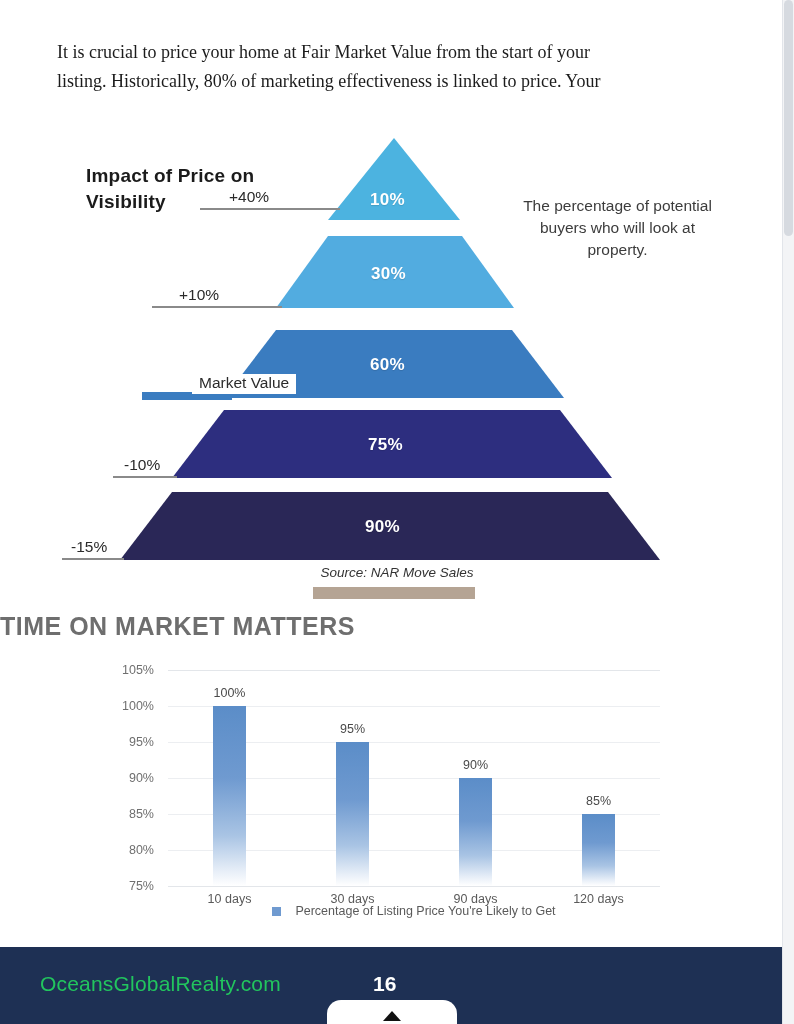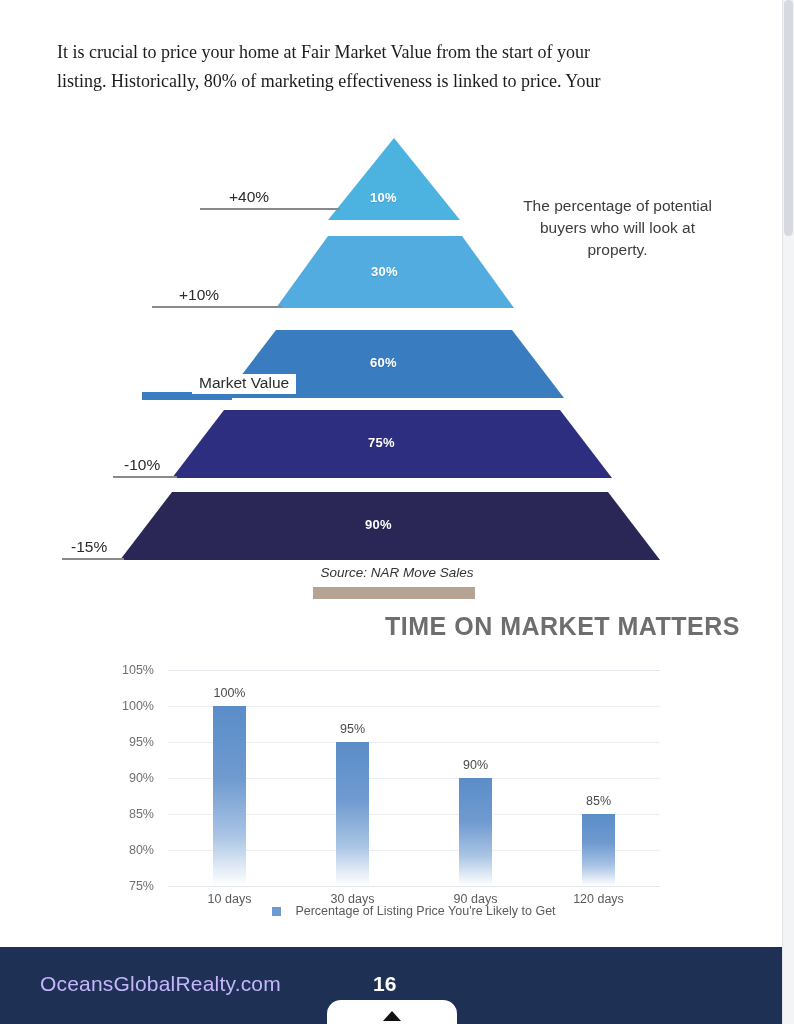--- a/index.html
+++ b/index.html
@@ -43,21 +43,21 @@
   }
   .pyr-note{
     position:absolute;left:520px;top:195px;width:195px;
     font-size:15.5px;line-height:22px;color:#3c3c3c;text-align:center;
   }
 
   .pyramid{position:absolute;left:120px;top:138px;width:560px;height:430px;}
   .layer{position:absolute;}
   .layer svg{display:block;overflow:visible;}
   .layer .val{
-    position:absolute;color:#ffffff;font-weight:bold;font-size:13px;
+    position:absolute;color:#ffffff;font-weight:bold;font-size:17px;
     letter-spacing:.3px;text-shadow:0 1px 1px rgba(0,0,0,.12);
   }
 
   .lead{position:absolute;display:flex;align-items:center;}
   .lead .lbl{
     font-size:15.5px;color:#2b2b2b;white-space:nowrap;
     padding:0 7px 2px 7px;
   }
   .lead .rule{position:absolute;left:0;bottom:0;height:2px;}
 
@@ -66,21 +66,21 @@
     font-size:13.5px;font-style:italic;color:#333;
   }
   .tanbar{
     position:absolute;left:313px;top:587px;width:162px;height:12px;
     background:#b5a494;
   }
 
   
   .chart{position:absolute;left:0;top:612px;width:740px;height:320px;}
   .chart-title{
-    position:absolute;left:0;width:740px;top:0;text-align:right;
+    position:absolute;left:0;width:740px;top:0;text-align:left;
     font-size:25px;font-weight:bold;color:#6e6e6e;letter-spacing:.5px;
   }
   .plot{position:absolute;left:168px;top:58px;width:492px;height:216px;}
   .grid-line{position:absolute;left:0;width:492px;height:1px;background:#eceef1;}
   .grid-line.top{background:#e3e6ea;}
   .grid-line.base{background:#e3e6ea;}
   .ytick{
     position:absolute;right:506px;width:60px;text-align:right;
     font-size:12.5px;color:#6f6f6f;transform:translateY(-7px);
   }
@@ -102,21 +102,21 @@
     font-size:12.5px;color:#5a5a5a;
   }
   .legend .sw{width:9px;height:9px;background:#6f9ad0;display:block;}
 
   
   .footer{
     position:absolute;left:0;bottom:0;width:783px;height:77px;
     background:#1e3054;
   }
   .footer .site{
-    position:absolute;left:40px;top:25px;font-size:21px;color:#c4b5fd;
+    position:absolute;left:40px;top:25px;font-size:21px;color:#22c55e;
     letter-spacing:.2px;
   }
   .footer .pg{
     position:absolute;left:373px;top:25px;font-size:21px;font-weight:bold;color:#ffffff;
   }
   .footer .tel{
     position:absolute;right:41px;top:24px;font-size:23px;font-weight:bold;color:#ffffff;
     letter-spacing:.3px;
   }
   .handle{
@@ -133,20 +133,21 @@
 </head>
 <body>
 
 <div class="page">
 
   <div class="intro">
     <span>It is crucial to price your home at Fair Market Value from the start of your</span>
     <span class="l2">listing. Historically, 80% of marketing effectiveness is linked to price. Your</span>
   </div>
 
+  <div class="pyr-title">Impact of Price on Visibility</div>
   <div class="pyr-note">The percentage of potential buyers who will look at property.</div>
 
   <div class="pyramid">
 
     <div class="layer" style="left:208px;top:0;">
       <svg width="132" height="82" viewBox="0 0 132 82">
         <polygon points="66,0 132,82 0,82" fill="#4cb3e0"></polygon>
       </svg>
       <span class="val" style="left:42px;top:52px;">10%</span>
     </div>

